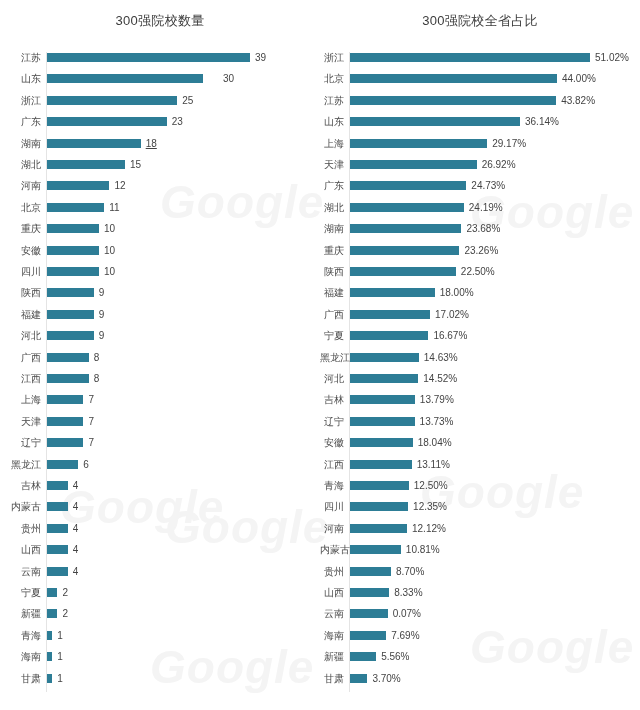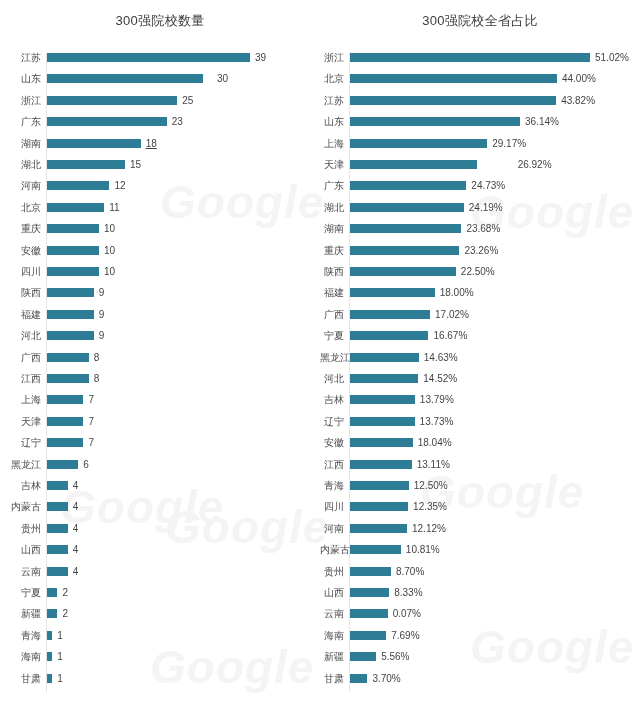--- a/index.html
+++ b/index.html
@@ -151,21 +151,21 @@
     <div class="plot">
       <div class="axis-line"></div>
     <div class="row" style="top: 0px;">
           <div class="cat-label">江苏</div>
           <div class="bar" style="width: 203px; background: rgb(45, 125, 150);"></div>
           <div class="val-label" style="left: 255px;">39</div>
         </div>
         <div class="row" style="top: 21.4px;">
           <div class="cat-label">山东</div>
           <div class="bar" style="width: 156.154px; background: rgb(45, 125, 150);"></div>
-          <div class="val-label" style="left: 217px;">30</div>
+          <div class="val-label" style="left: 223px;">30</div>
         </div>
         <div class="row" style="top: 42.8px;">
           <div class="cat-label">浙江</div>
           <div class="bar" style="width: 130.128px; background: rgb(45, 125, 150);"></div>
           <div class="val-label" style="left: 182.128px;">25</div>
         </div>
         <div class="row" style="top: 64.2px;">
           <div class="cat-label">广东</div>
           <div class="bar" style="width: 119.718px; background: rgb(45, 125, 150);"></div>
           <div class="val-label" style="left: 171.718px;">23</div>
@@ -328,21 +328,21 @@
           <div class="val-label" style="left: 205.004px;">36.14%</div>
         </div>
         <div class="row" style="top: 85.6px;">
           <div class="cat-label">上海</div>
           <div class="bar" style="width: 137.217px; background: rgb(45, 125, 150);"></div>
           <div class="val-label" style="left: 172.217px;">29.17%</div>
         </div>
         <div class="row" style="top: 107px;">
           <div class="cat-label">天津</div>
           <div class="bar" style="width: 126.633px; background: rgb(45, 125, 150);"></div>
-          <div class="val-label" style="left: 161.633px; margin-left: 36px;">26.92%</div>
+          <div class="val-label" style="left: 161.633px;">26.92%</div>
         </div>
         <div class="row" style="top: 128.4px;">
           <div class="cat-label">广东</div>
           <div class="bar" style="width: 116.331px; background: rgb(45, 125, 150);"></div>
           <div class="val-label" style="left: 151.331px;">24.73%</div>
         </div>
         <div class="row" style="top: 149.8px;">
           <div class="cat-label">湖北</div>
           <div class="bar" style="width: 113.791px; background: rgb(45, 125, 150);"></div>
           <div class="val-label" style="left: 148.791px;">24.19%</div>

